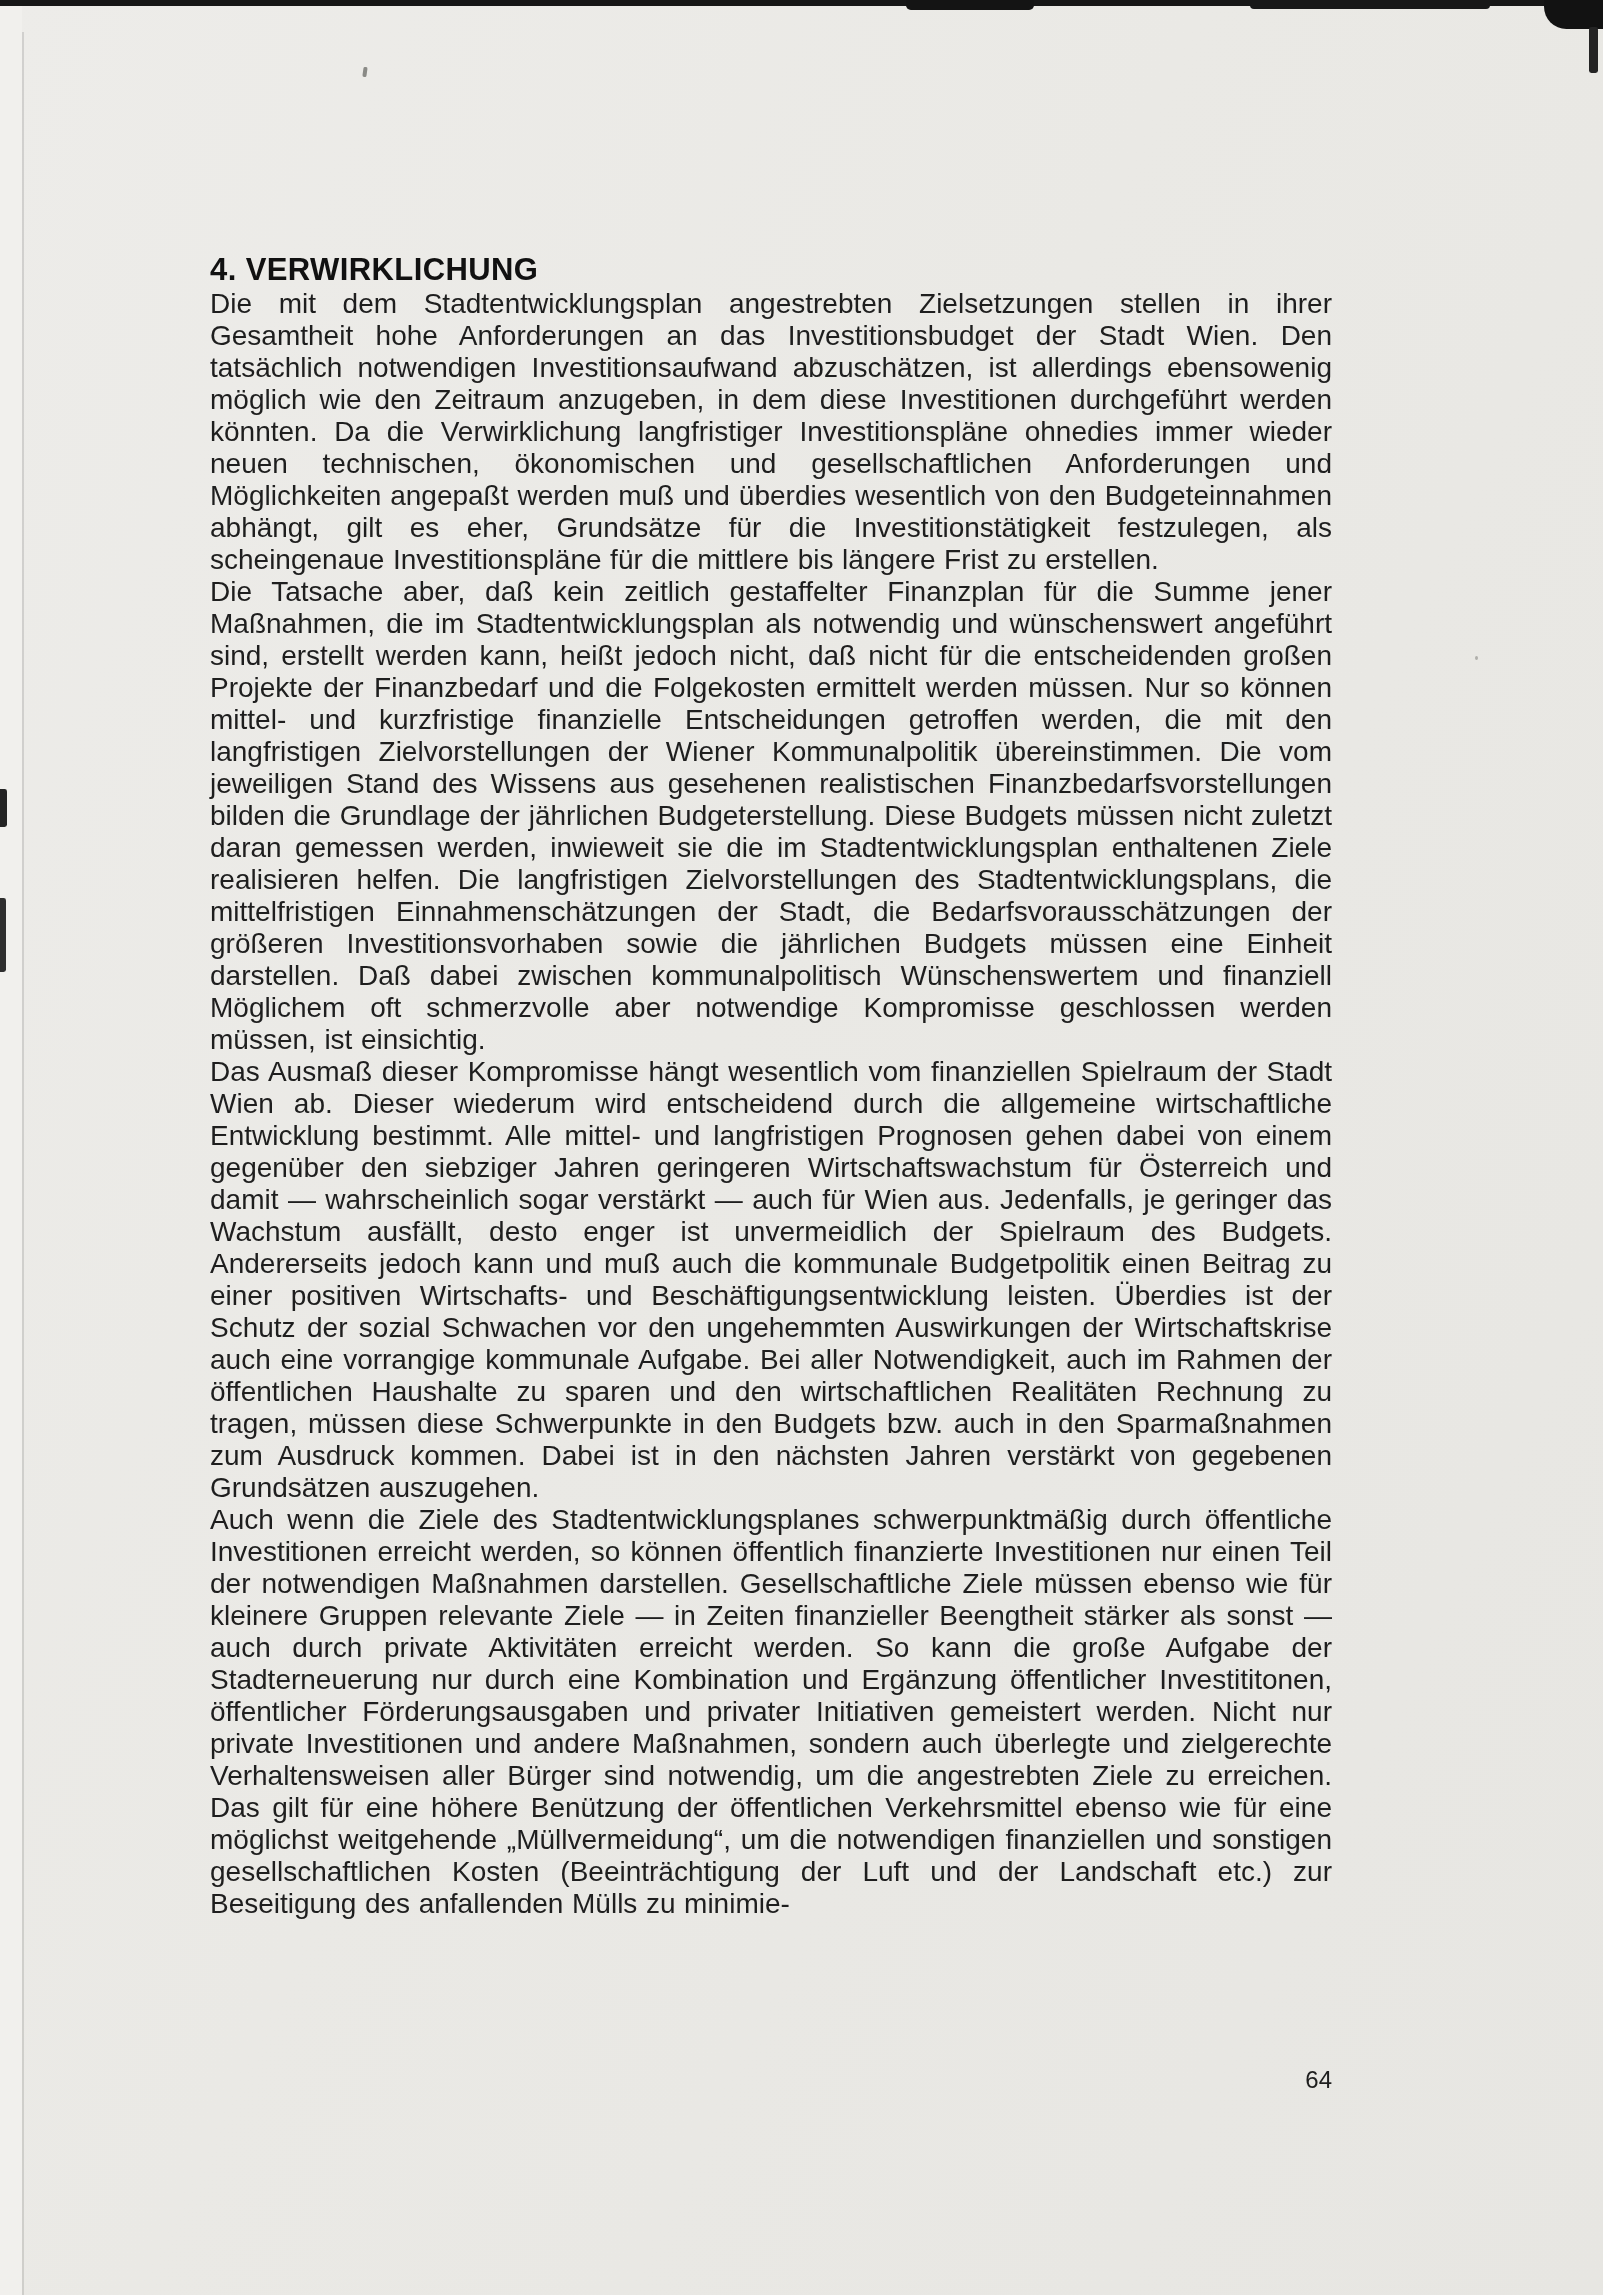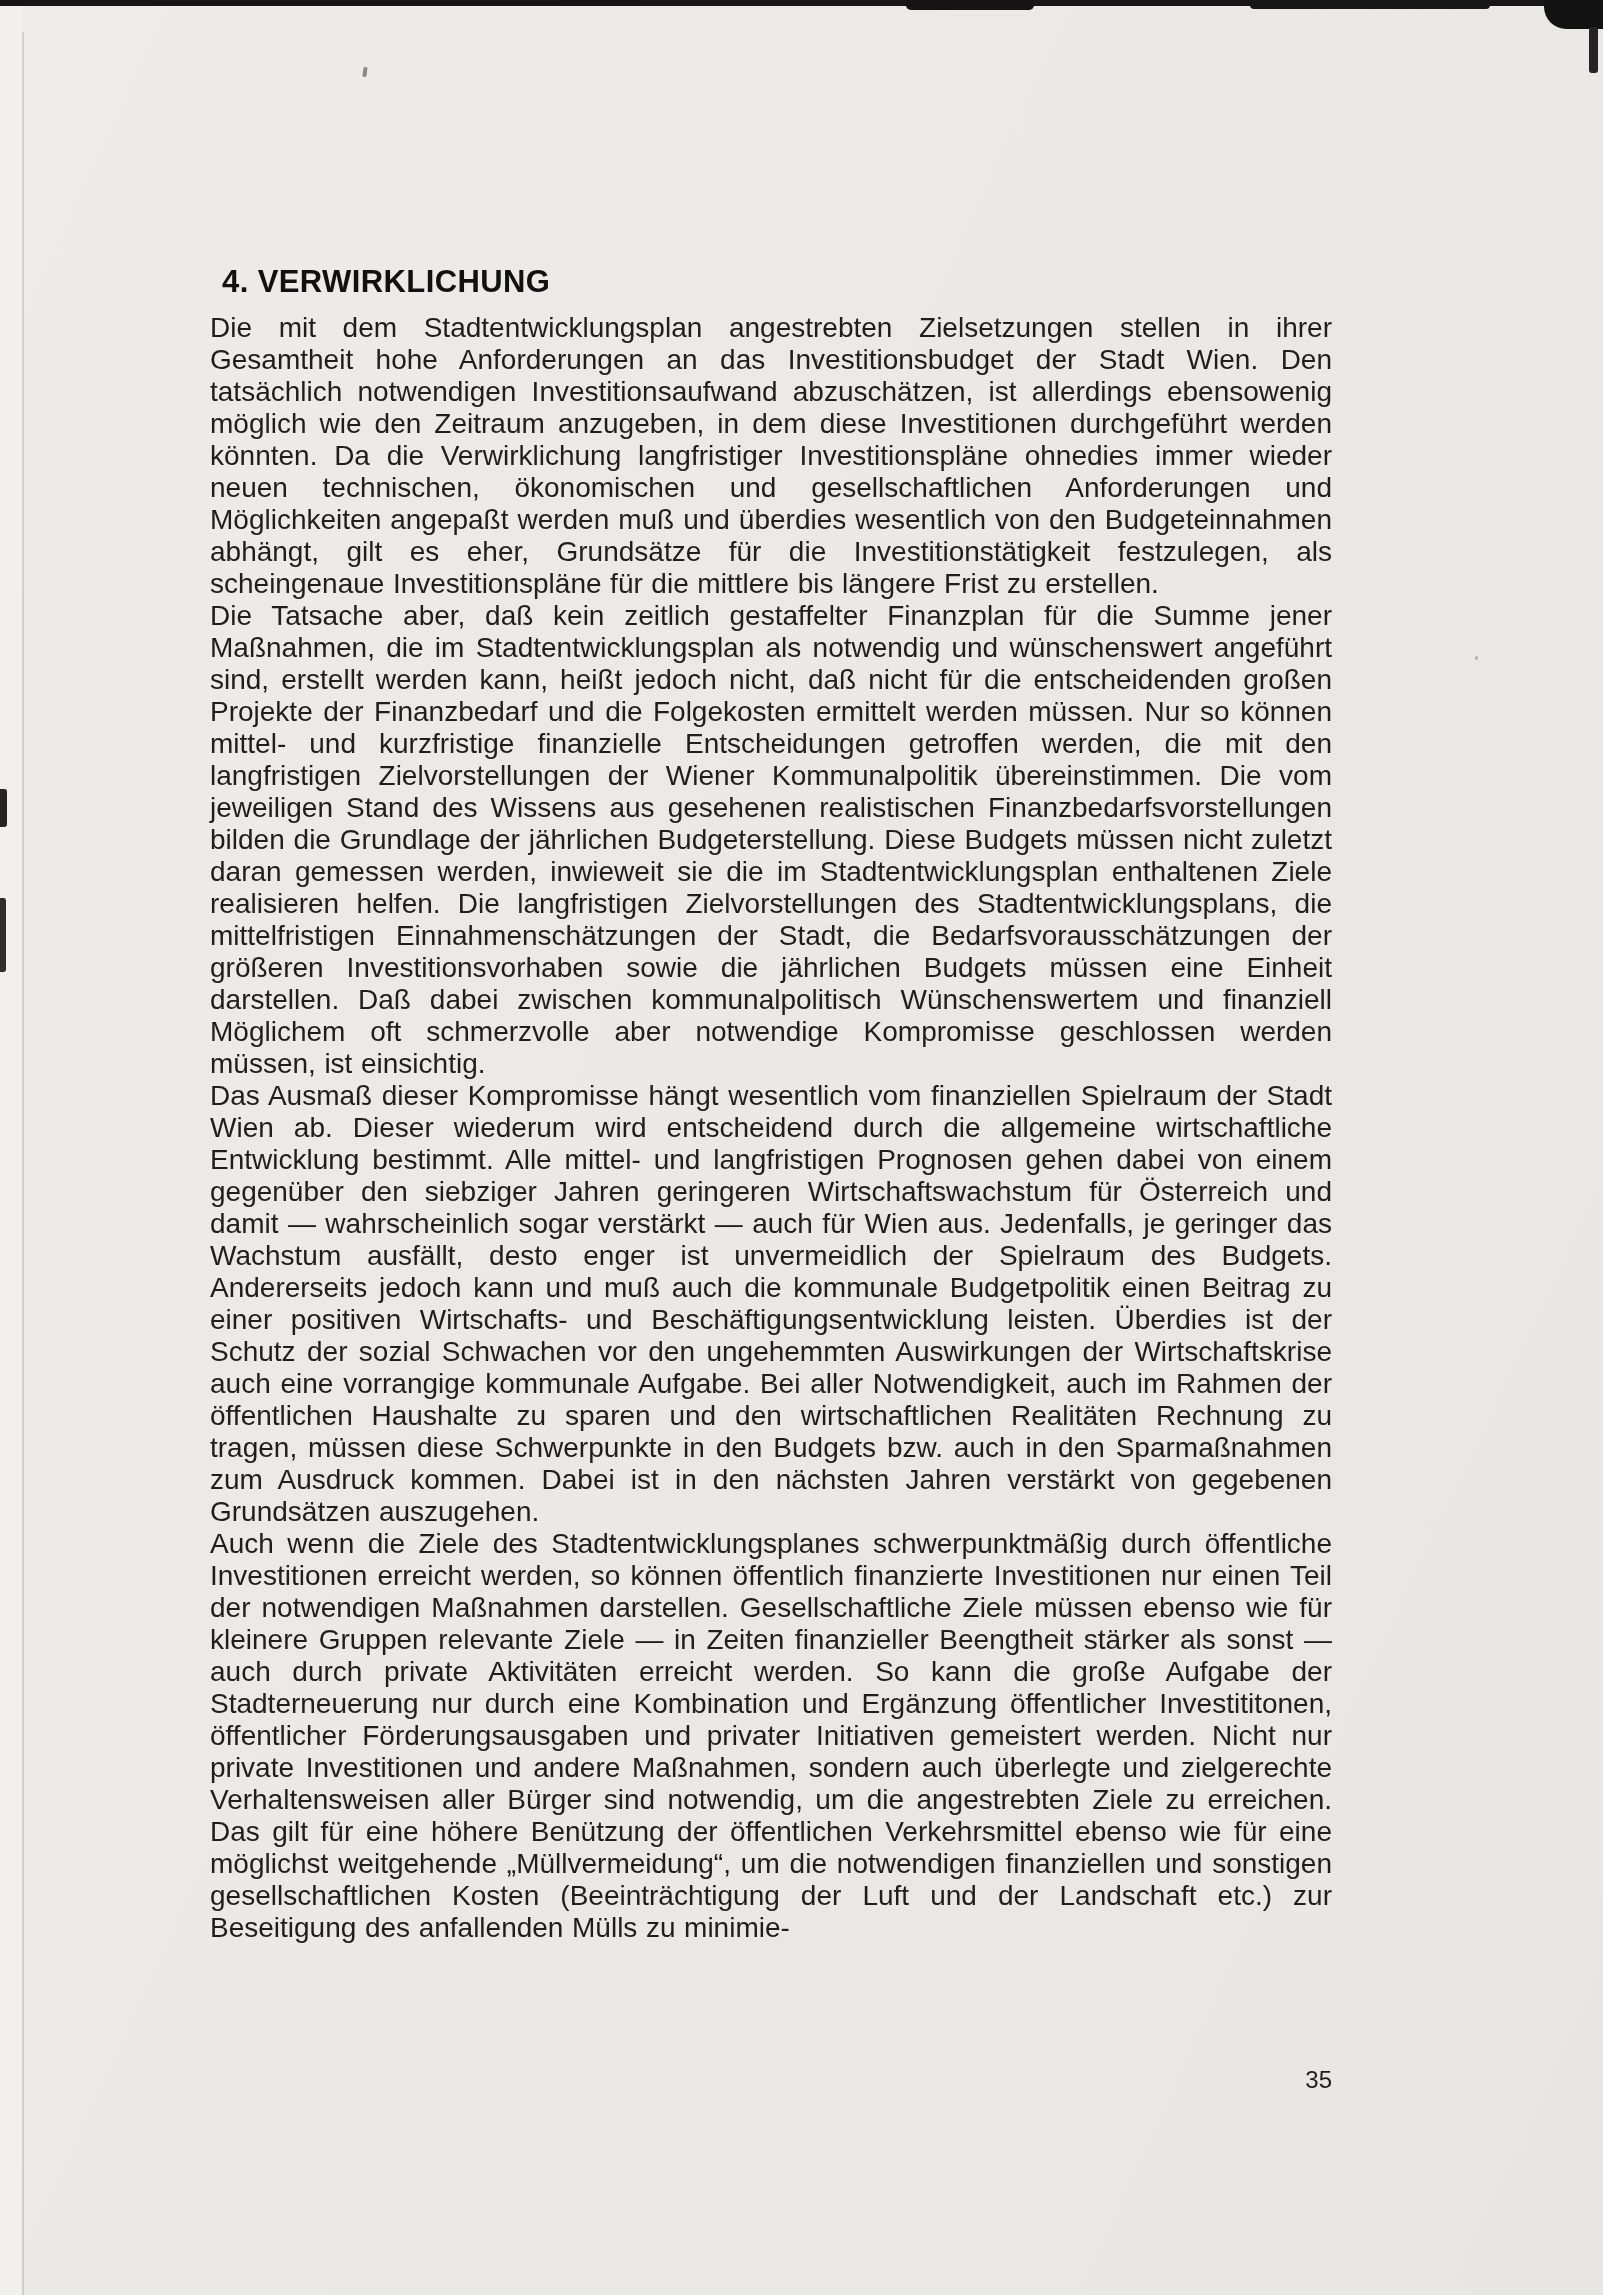--- a/index.html
+++ b/index.html
@@ -70,21 +70,21 @@
   }
   
   .content {
     position: absolute;
     left: 210px;
     top: 252px;
     width: 1122px;
     color: #1e1e1e;
   }
   .chapter-title {
-    margin: 12px;
+    margin: 0;
     font-size: 31px;
     font-weight: bold;
     color: #111;
     letter-spacing: 0.4px;
   }
   .section-heading {
     margin: 51px 0 22.4px 0;
     font-size: 24px;
     font-weight: bold;
     color: #111;
@@ -127,16 +127,16 @@
   <div class="scan-speck-3"></div>
 
   <div class="content">
     <h1 class="chapter-title">4. VERWIRKLICHUNG</h1>
     <p class="body-paragraph">Die mit dem Stadtentwicklungsplan angestrebten Zielsetzungen stellen in ihrer Gesamtheit hohe Anforderungen an das Investitionsbudget der Stadt Wien. Den tatsächlich notwendigen Investitionsaufwand abzuschätzen, ist allerdings ebensowenig möglich wie den Zeitraum anzugeben, in dem diese Investitionen durchgeführt werden könnten. Da die Verwirklichung langfristiger Investitionspläne ohnedies immer wieder neuen technischen, ökonomischen und gesellschaftlichen Anforderungen und Möglichkeiten angepaßt werden muß und überdies wesentlich von den Budgeteinnahmen abhängt, gilt es eher, Grundsätze für die Investitionstätigkeit festzulegen, als scheingenaue Investitionspläne für die mittlere bis längere Frist zu erstellen.</p>
     <p class="body-paragraph">Die Tatsache aber, daß kein zeitlich gestaffelter Finanzplan für die Summe jener Maßnahmen, die im Stadtentwicklungsplan als notwendig und wünschenswert angeführt sind, erstellt werden kann, heißt jedoch nicht, daß nicht für die entscheidenden großen Projekte der Finanzbedarf und die Folgekosten ermittelt werden müssen. Nur so können mittel- und kurzfristige finanzielle Entscheidungen getroffen werden, die mit den langfristigen Zielvorstellungen der Wiener Kommunalpolitik übereinstimmen. Die vom jeweiligen Stand des Wissens aus gesehenen realistischen Finanzbedarfsvorstellungen bilden die Grundlage der jährlichen Budgeterstellung. Diese Budgets müssen nicht zuletzt daran gemessen werden, inwieweit sie die im Stadtentwicklungsplan enthaltenen Ziele realisieren helfen. Die langfristigen Zielvorstellungen des Stadtentwicklungsplans, die mittelfristigen Einnahmenschätzungen der Stadt, die Bedarfsvorausschätzungen der größeren Investitionsvorhaben sowie die jährlichen Budgets müssen eine Einheit darstellen. Daß dabei zwischen kommunalpolitisch Wünschenswertem und finanziell Möglichem oft schmerzvolle aber notwendige Kompromisse geschlossen werden müssen, ist einsichtig.</p>
     <p class="body-paragraph">Das Ausmaß dieser Kompromisse hängt wesentlich vom finanziellen Spielraum der Stadt Wien ab. Dieser wiederum wird entscheidend durch die allgemeine wirtschaftliche Entwicklung bestimmt. Alle mittel- und langfristigen Prognosen gehen dabei von einem gegenüber den siebziger Jahren geringeren Wirtschaftswachstum für Österreich und damit — wahrscheinlich sogar verstärkt — auch für Wien aus. Jedenfalls, je geringer das Wachstum ausfällt, desto enger ist unvermeidlich der Spielraum des Budgets. Andererseits jedoch kann und muß auch die kommunale Budgetpolitik einen Beitrag zu einer positiven Wirtschafts- und Beschäftigungsentwicklung leisten. Überdies ist der Schutz der sozial Schwachen vor den ungehemmten Auswirkungen der Wirtschaftskrise auch eine vorrangige kommunale Aufgabe. Bei aller Notwendigkeit, auch im Rahmen der öffentlichen Haushalte zu sparen und den wirtschaftlichen Realitäten Rechnung zu tragen, müssen diese Schwerpunkte in den Budgets bzw. auch in den Sparmaßnahmen zum Ausdruck kommen. Dabei ist in den nächsten Jahren verstärkt von gegebenen Grundsätzen auszugehen.</p>
     <p class="body-paragraph">Auch wenn die Ziele des Stadtentwicklungsplanes schwerpunktmäßig durch öffentliche Investitionen erreicht werden, so können öffentlich finanzierte Investitionen nur einen Teil der notwendigen Maßnahmen darstellen. Gesellschaftliche Ziele müssen ebenso wie für kleinere Gruppen relevante Ziele — in Zeiten finanzieller Beengtheit stärker als sonst — auch durch private Aktivitäten erreicht werden. So kann die große Aufgabe der Stadterneuerung nur durch eine Kombination und Ergänzung öffentlicher Investititonen, öffentlicher Förderungsausgaben und privater Initiativen gemeistert werden. Nicht nur private Investitionen und andere Maßnahmen, sondern auch überlegte und zielgerechte Verhaltensweisen aller Bürger sind notwendig, um die angestrebten Ziele zu erreichen. Das gilt für eine höhere Benützung der öffentlichen Verkehrsmittel ebenso wie für eine möglichst weitgehende „Müllvermeidung“, um die notwendigen finanziellen und sonstigen gesellschaftlichen Kosten (Beeinträchtigung der Luft und der Landschaft etc.) zur Beseitigung des anfallenden Mülls zu minimie-</p>
   </div>
 
-  <div class="page-number">35</div>
+  <div class="page-number">64</div>
 
 </div>
 
 
 </body></html>

